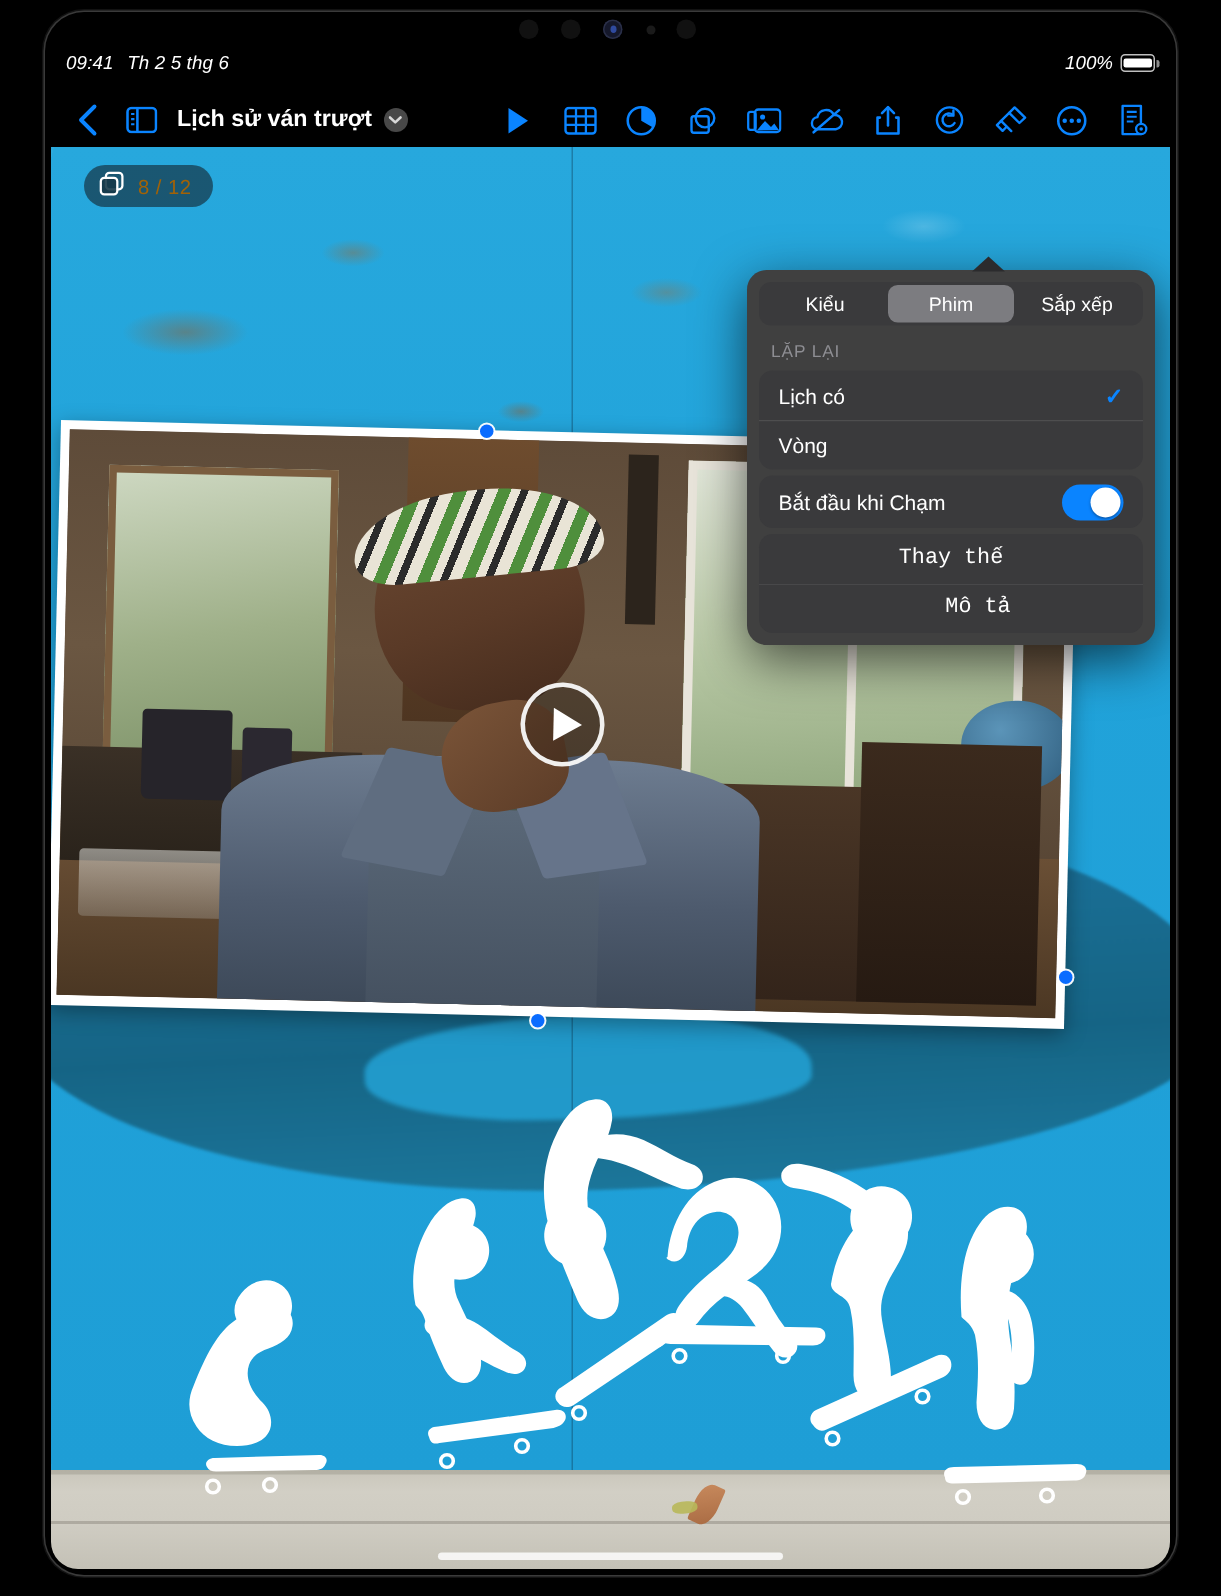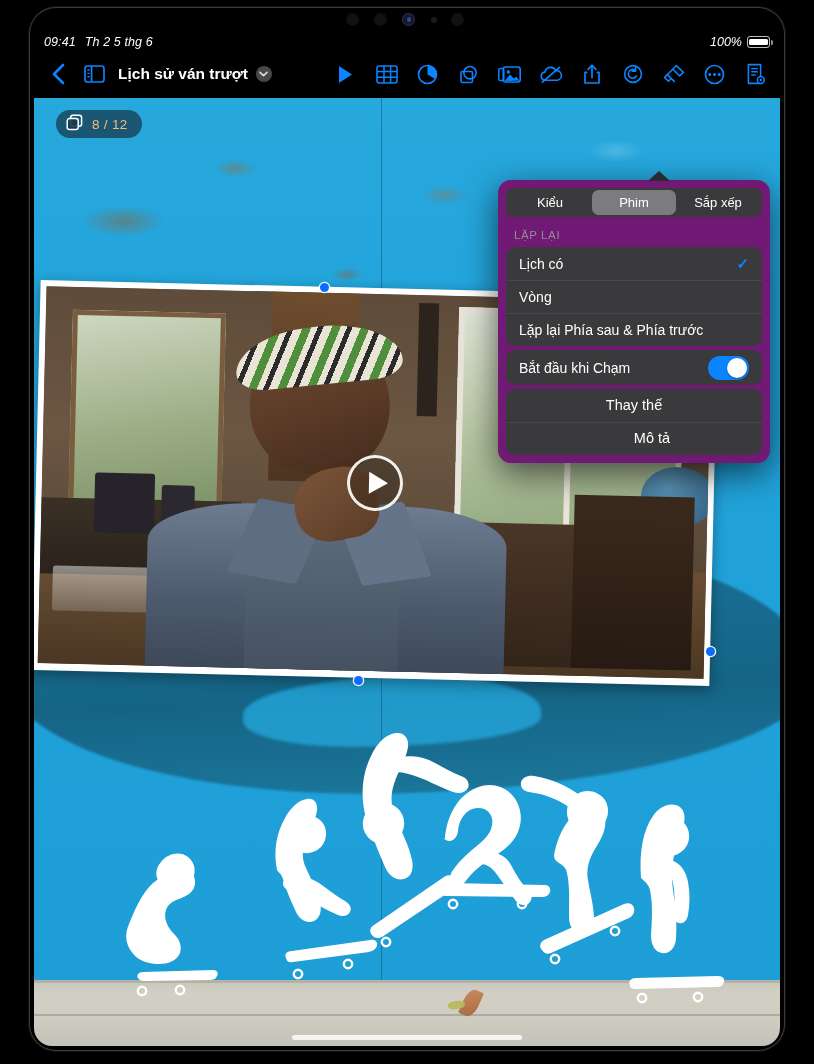--- a/index.html
+++ b/index.html
@@ -40,21 +40,21 @@
     position:relative; width:23px; height:11.5px; border:1.2px solid rgba(255,255,255,.75);
     border-radius:3px;
   }
   .batt::after { content:""; position:absolute; right:-3.5px; top:3.2px; width:2px; height:5px;
     background:rgba(255,255,255,.55); border-radius:0 1.5px 1.5px 0; }
   .batt-fill { position:absolute; left:1.3px; top:1.3px; bottom:1.3px; width:18.5px; background:#fff; border-radius:1.5px; }
 
   
   .toolbar {
     position:absolute; left:0; top:26px; width:100%; height:42px;
-    background:#000; z-index:35; display:flex; align-items:flex-start;gap:16px;
+    background:#000; z-index:35; display:flex; align-items:flex-end;gap:16px;
   }
   .tb-left { display:flex; align-items:center; gap:0; padding-left:6px; }
   .tb-btn {
     width:36px; height:36px; display:flex; align-items:center; justify-content:center;
     color:#0a84ff;
   }
   .doc-title {
     color:#fff; font-size:15.5px; font-weight:600; margin-left:6px;
     display:flex; align-items:center; gap:8px; white-space:nowrap;
   }
@@ -132,21 +132,21 @@
   
   .skaters { position:absolute; left:0; top:0; right:0; bottom:0; }
   .skater { position:absolute; fill:#fff; }
 
   
   .slide-badge {
     position:absolute; left:22px; top:12px; z-index:20;
     height:28px; padding:0 14px 0 10px; border-radius:14px;
     background:rgba(22,56,72,.72);
     display:flex; align-items:center; gap:9px;
-    color:#fdba74; font-size:13.5px; letter-spacing:.3px;
+    color:#a16207; font-size:13.5px; letter-spacing:.3px;
   }
 
   
   .video-obj {
     position:absolute; left:2px; top:190px; width:678px; height:390px;
     transform:rotate(1.35deg);
     background:#fff; padding:6px 6px 7px 6px;
     box-shadow:0 4px 14px rgba(0,0,0,.35);
     z-index:15;
   }
@@ -221,21 +221,21 @@
     margin-left:6px;
   }
 
   
   .handle { position:absolute; width:9px; height:9px; border-radius:50%;
     background:#0a6cff; box-shadow:0 0 0 1.3px rgba(255,255,255,.95); z-index:18; }
 
   
   .popover {
     position:absolute; right:10px; top:82px; width:272px; z-index:50;
-    background:#701a75; border-radius:13px; padding:8px;
+    background:#404040; border-radius:13px; padding:8px;
     box-shadow:0 10px 34px rgba(0,0,0,.62);
   }
   .pop-arrow {
     position:absolute; right:100px; top:-9px; width:0;height:0;
     border-left:11px solid transparent; border-right:11px solid transparent;
     border-bottom:10px solid #2b2b2d;
   }
   .segctl {
     display:flex; background:#3a3a3c; border-radius:8px; padding:2px; gap:0;
   }
@@ -258,21 +258,21 @@
   .group.sp { margin-top:4px; }
   .row.tall { height:35px; }
   .toggle {
     width:41px; height:24px; border-radius:12px; background:#0a84ff; position:relative;
     flex:none;
   }
   .toggle::after {
     content:""; position:absolute; right:2px; top:2px; width:20px; height:20px;
     border-radius:50%; background:#fff; box-shadow:0 1px 2px rgba(0,0,0,.35);
   }
-  .btn-row { text-align:center; color:#fff; font-size:14.5px; height:33px; line-height:33px; }
+  .btn-row { text-align:center; color:#fff; font-size:14.5px; height:33px; line-height:33px;font-family:Liberation Mono, monospace; }
   .btn-row + .btn-row { box-shadow:inset 0 .8px 0 rgba(255,255,255,.10);padding-left:36px; }
 
   
   .home-ind {
     position:absolute; left:50%; transform:translateX(-50%); bottom:6px;
     width:230px; height:5px; border-radius:3px; background:rgba(255,255,255,.82); z-index:60;
   }
 </style>
 </head>
 <body>
@@ -537,23 +537,20 @@
         <div class="sec-label">LẶP LẠI</div>
 
         <div class="group">
           <div class="row">
             <span>Lịch có</span>
             <span class="check">✓</span>
           </div>
           <div class="row">
             <span>Vòng</span>
           </div>
-          <div class="row">
-            <span>Lặp lại Phía sau &amp; Phía trước</span>
-          </div>
         </div>
 
         <div class="group sp">
           <div class="row tall">
             <span>Bắt đầu khi Chạm</span>
             <span class="toggle"></span>
           </div>
         </div>
 
         <div class="group sp">

